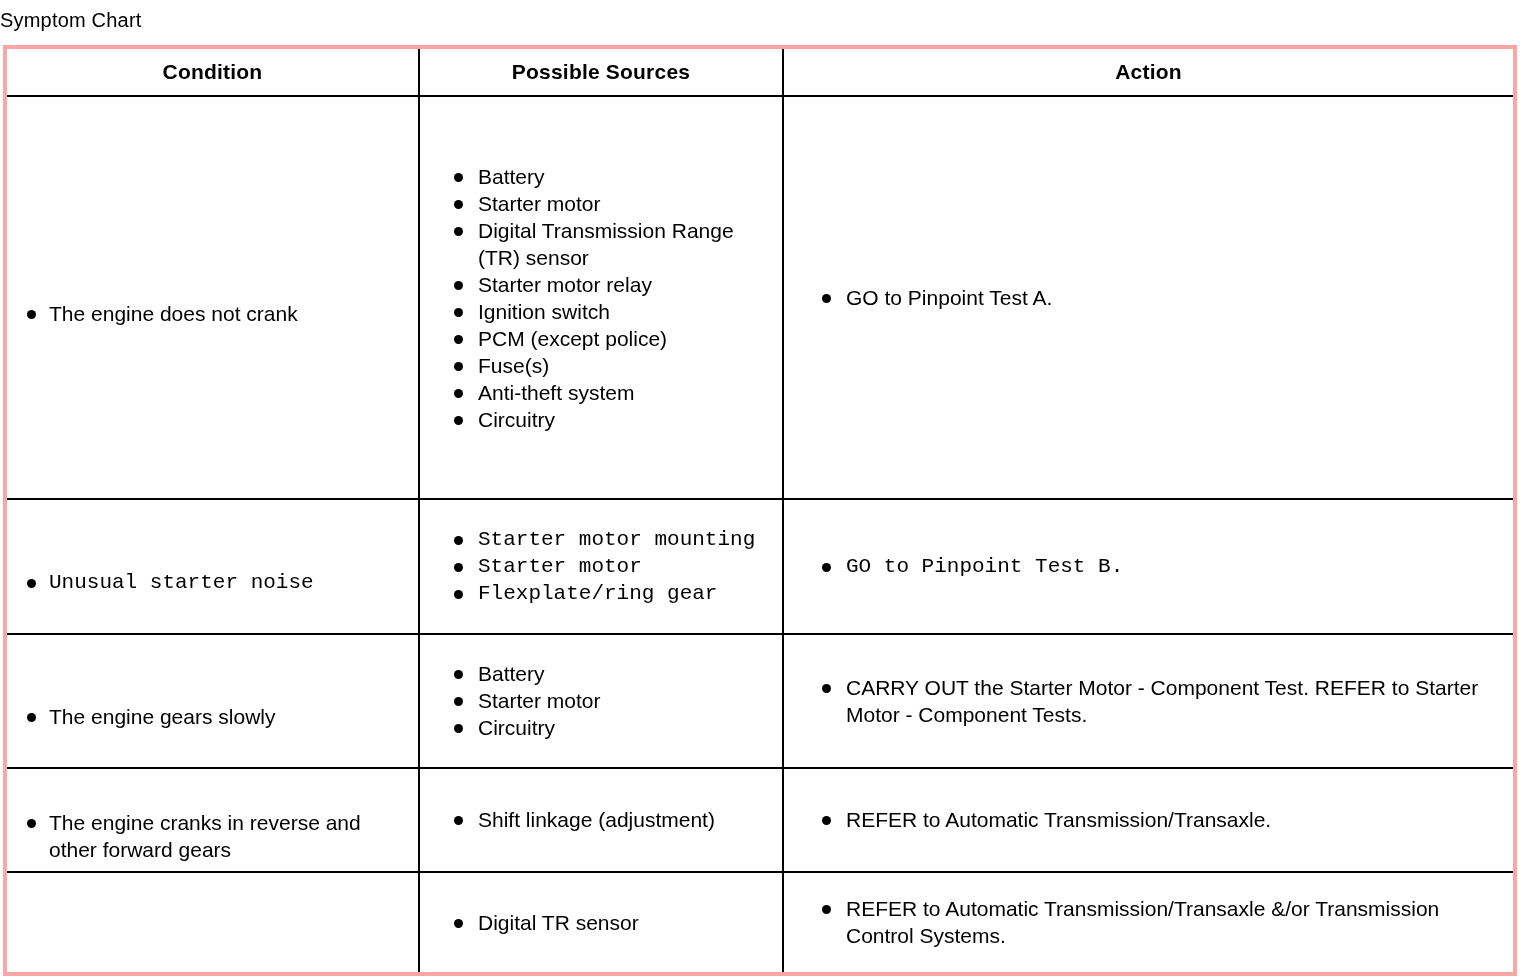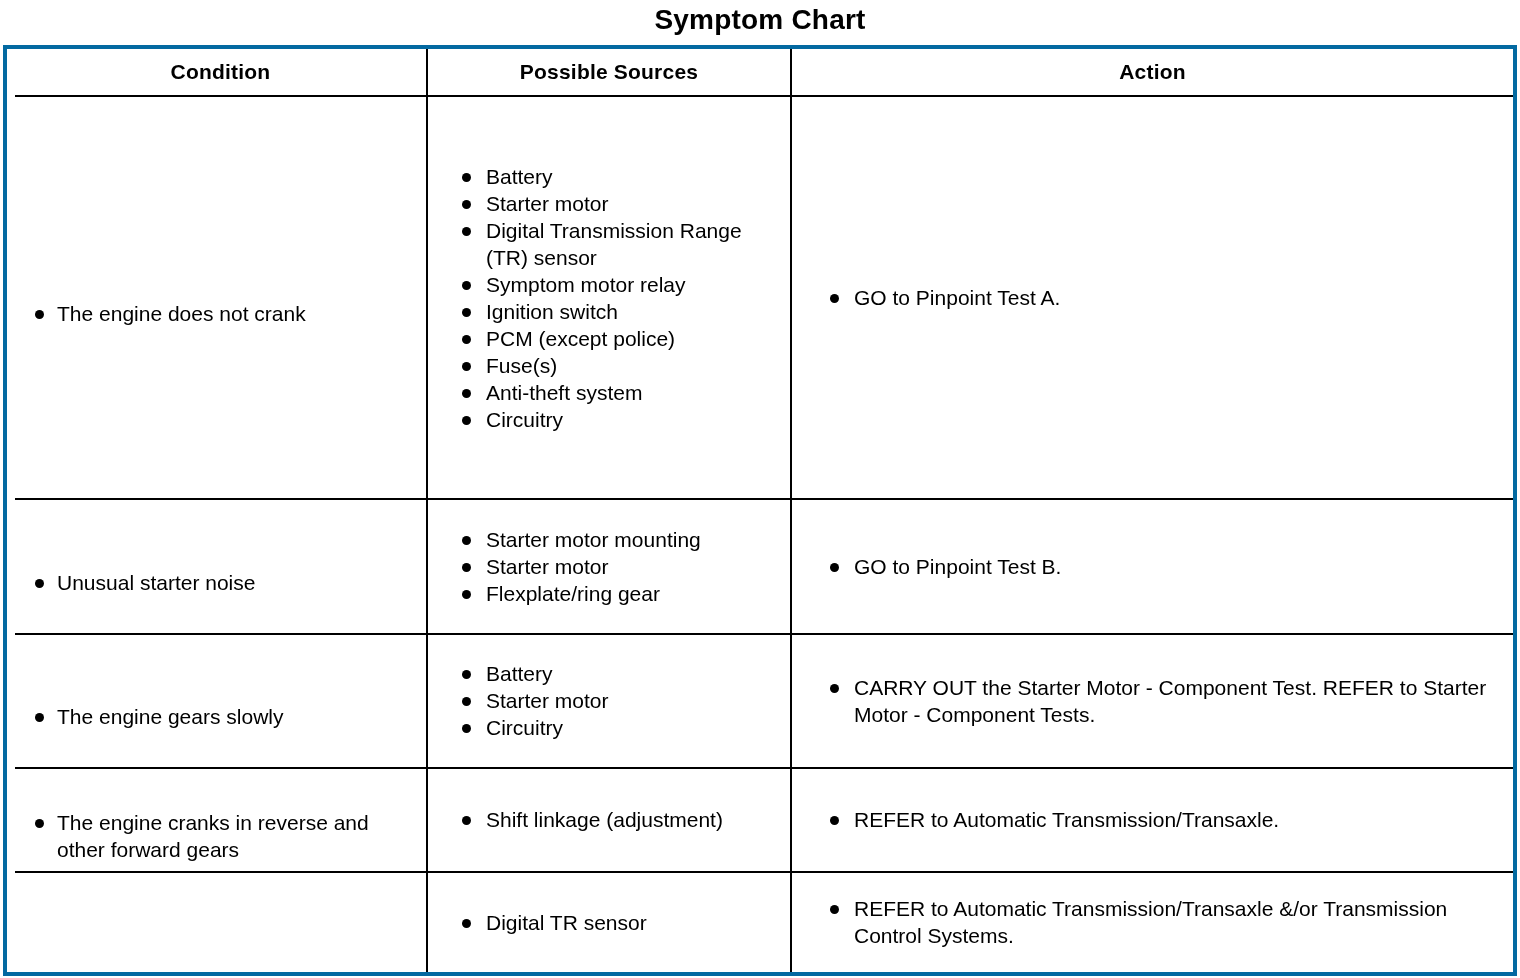--- a/index.html
+++ b/index.html
@@ -16,38 +16,36 @@
   }
 
   .page {
     position: relative;
     width: 1520px;
     height: 978px;
     box-sizing: border-box;
   }
 
   .chart-title {
-    text-align: center;
-    font-size: 28px;
+    text-align: left;
+    font-size: 20px;
     line-height: 30px;
     padding-top: 5px;
     padding-bottom: 7px;
     letter-spacing: 0.2px;
-    font-weight: bold;
   }
 
   .table-wrap {
     position: absolute;
     left: 3px;
     top: 45px;
     right: 3px;
     bottom: 2px;
-    border: 4px solid #0369a1;
+    border: 4px solid #fca5a5;
     box-sizing: border-box;
-    padding-left: 8px;
   }
 
   table.symptom {
     width: 100%;
     height: 100%;
     border-collapse: collapse;
     table-layout: fixed;
   }
 
   table.symptom th,
@@ -104,21 +102,21 @@
   td.cell-sources ul.blist li { padding-left: 58px; padding-right: 4px; }
   td.cell-sources ul.blist li::before { left: 34px; }
 
   td.cell-action ul.blist li { padding-left: 62px; padding-right: 10px; }
   td.cell-action ul.blist li::before { left: 38px; }
 
   .empty-cell { height: 100%; }
 
   
   tr.r0 td { height: 340px; }
-  tr.r1 td { height: 112px; }
+  tr.r1 td { height: 112px; font-family: Liberation Mono, monospace; }
   tr.r2 td { height: 112px; }
   tr.r3 td { height: 78px; }
   tr.r4 td { height: 78px; }
   tr.r5 td { height: 78px; }
   tr.r6 td { height: 84px; }
 </style>
 </head>
 <body>
 
 <div class="page">
@@ -144,21 +142,21 @@
             <td class="cell-condition">
               <ul class="blist">
                 <li>The engine does not crank</li>
               </ul>
             </td>
             <td class="cell-sources">
               <ul class="blist">
                 <li>Battery</li>
                 <li>Starter motor</li>
                 <li>Digital Transmission Range (TR) sensor</li>
-                <li>Symptom motor relay</li>
+                <li>Starter motor relay</li>
                 <li>Ignition switch</li>
                 <li>PCM (except police)</li>
                 <li>Fuse(s)</li>
                 <li>Anti-theft system</li>
                 <li>Circuitry</li>
               </ul>
             </td>
             <td class="cell-action">
               <ul class="blist">
                 <li>GO to Pinpoint Test A.</li>

